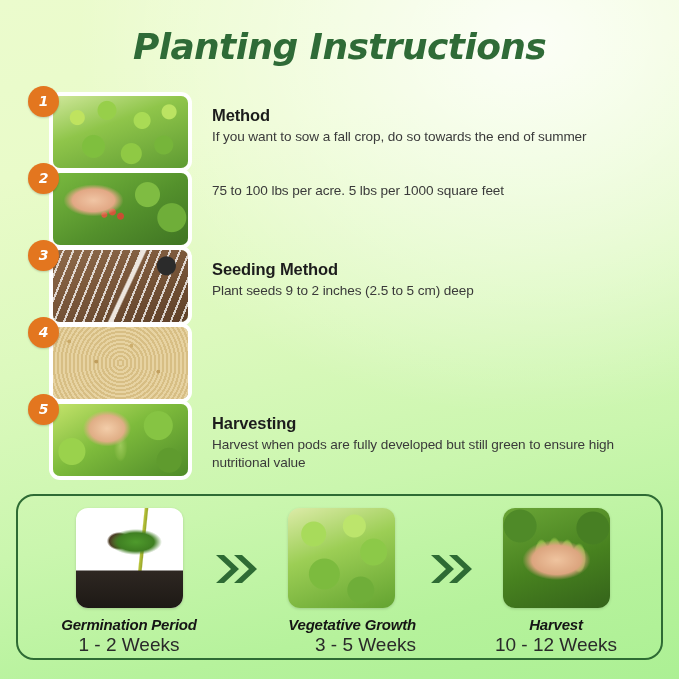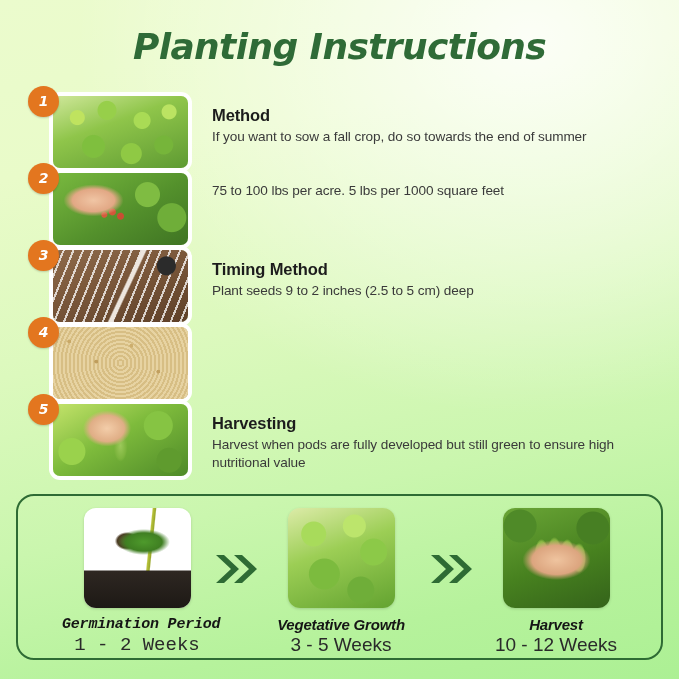--- a/index.html
+++ b/index.html
@@ -182,22 +182,22 @@
     position: relative;
     width: 100%;
     height: 100%;
   }
   .tl-stage {
     position: absolute;
     top: 12px;
     width: 150px;
     text-align: center;
   }
-  .tl-stage.s0 { left: 44px; font-family: Liberation Mono, monospace; }
-  .tl-stage.s1 { left: 248px; }
+  .tl-stage.s0 { left: 36px; }
+  .tl-stage.s1 { left: 248px; text-align: right; }
   .tl-stage.s2 { left: 463px; }
 
   .tl-img {
     width: 107px;
     height: 100px;
     margin: 0 auto 7px auto;
     border-radius: 12px;
     overflow: hidden;
     box-shadow: 0 1px 3px rgba(0,0,0,0.16);
     position: relative;
@@ -296,21 +296,21 @@
     </div>
 
     <div class="step-row">
       <div class="thumb-wrap">
         <div class="thumb">
           <div class="ph ph-rake"></div>
         </div>
         <div class="badge">3</div>
       </div>
       <div class="step-text">
-        <p class="step-title">Timing Method</p>
+        <p class="step-title">Seeding Method</p>
         <p class="step-desc">Plant seeds 9 to 2 inches (2.5 to 5 cm) deep</p>
       </div>
     </div>
 
     <div class="step-row">
       <div class="thumb-wrap">
         <div class="thumb">
           <div class="ph ph-seeds"></div>
         </div>
         <div class="badge">4</div>

